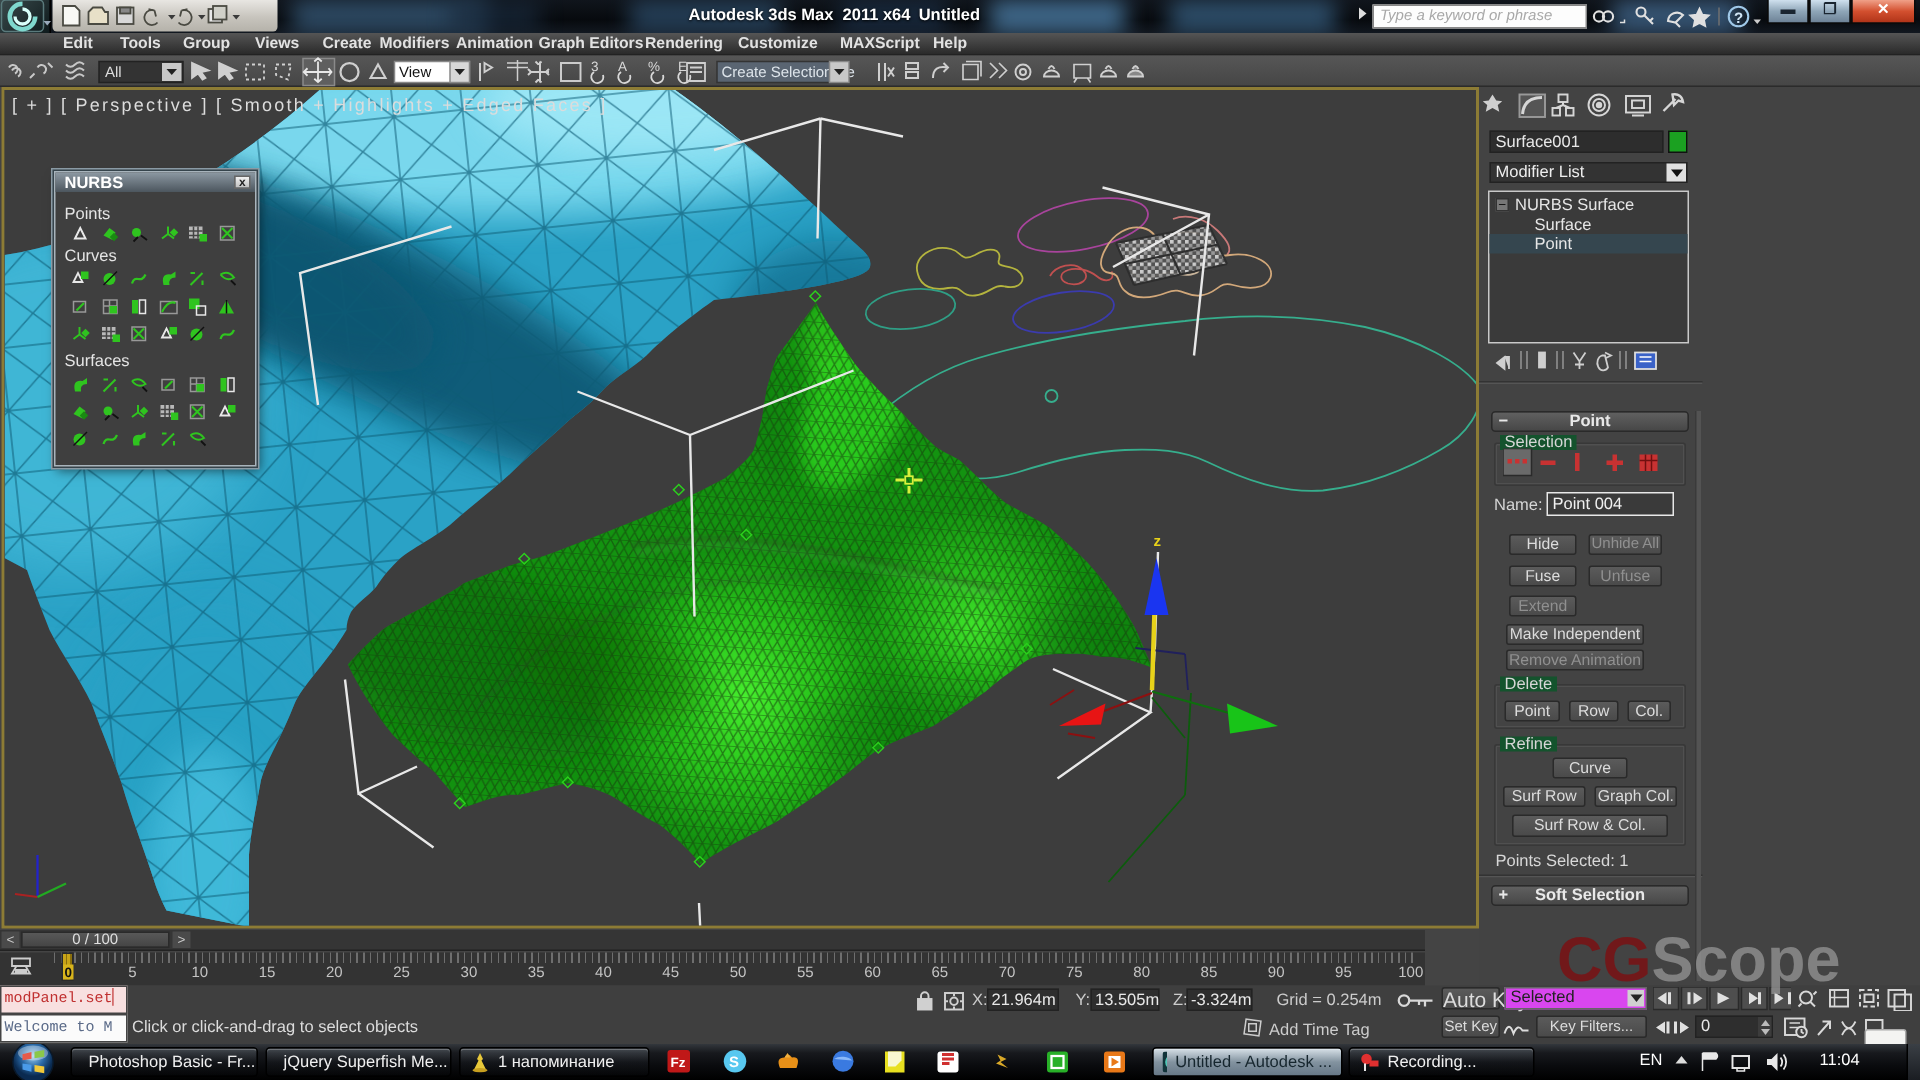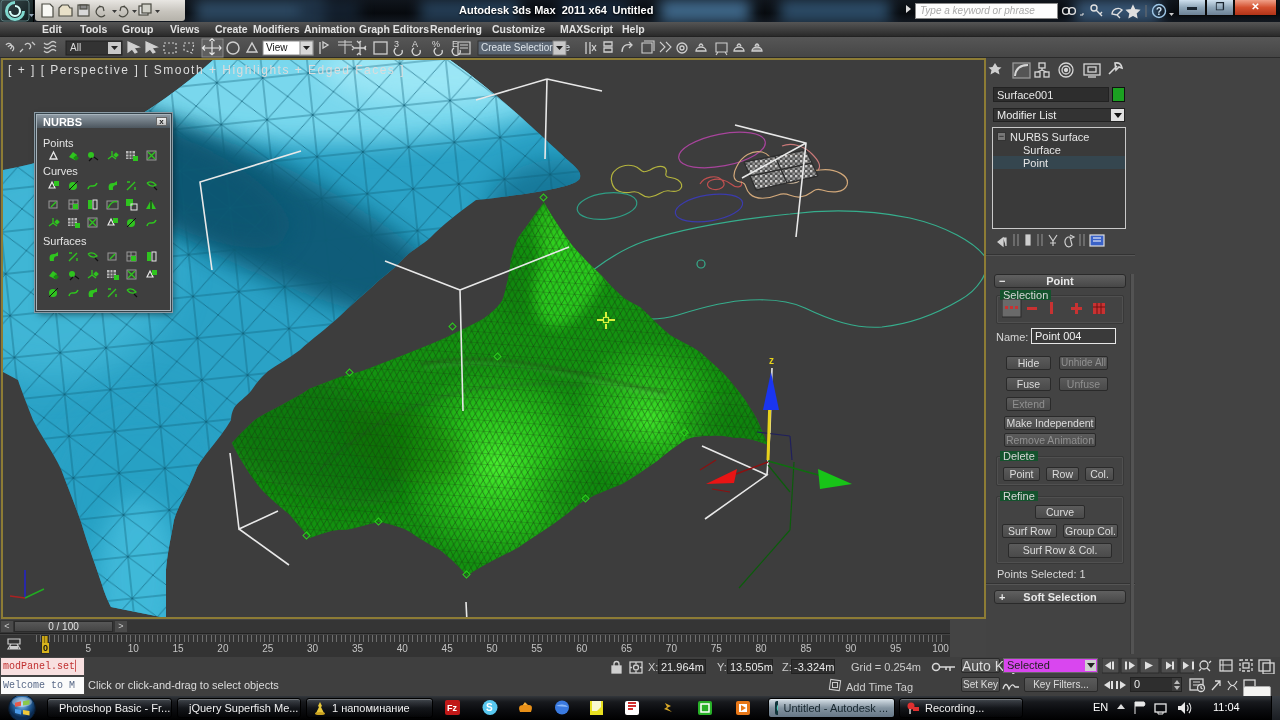--- a/index.html
+++ b/index.html
@@ -407,21 +407,21 @@
  <div class="btn dis" style="left:18px;top:375px;width:92px;height:14px">Remove Animation</div>
  <div class="grp" style="left:10px;top:398px;width:128px;height:30px"></div>
  <div class="grplabel" style="left:14px;top:393px">Delete</div>
  <div class="btn" style="left:17px;top:409px;width:37px;height:14px">Point</div>
  <div class="btn" style="left:60px;top:409px;width:33px;height:14px">Row</div>
  <div class="btn" style="left:99px;top:409px;width:29px;height:14px">Col.</div>
  <div class="grp" style="left:10px;top:438px;width:128px;height:68px"></div>
  <div class="grplabel" style="left:14px;top:433px">Refine</div>
  <div class="btn" style="left:49px;top:447px;width:50px;height:14px">Curve</div>
  <div class="btn" style="left:16px;top:466px;width:55px;height:14px">Surf Row</div>
- <div class="btn" style="left:77px;top:466px;width:55px;height:14px">Group Col.</div>
+ <div class="btn" style="left:77px;top:466px;width:55px;height:14px">Graph Col.</div>
  <div class="btn" style="left:22px;top:485px;width:104px;height:15px">Surf Row &amp; Col.</div>
  <div class="abs f11" style="left:11px;top:510px;color:#d8d8d8">Points Selected: 1</div>
  <div class="abs" style="left:0px;top:525px;width:149px;height:2px;background:#333;border-bottom:1px solid #555"></div>
  <div class="roll" style="left:8px;top:532px;width:132px"><span style="position:absolute;left:4px;top:0">+</span>Soft Selection</div>
  <div class="abs" style="left:144px;top:216px;width:4px;height:380px;background:#535353;border-left:1px solid #3a3a3a"></div>
 </div>
 <div id="sliderrow">
  <div class="abs" style="left:1px;top:1px;width:12px;height:11px;background:#4a4a4a;color:#ccc;font-size:9px;text-align:center;line-height:11px">&lt;</div>
  <div class="abs" style="left:14px;top:1px;width:99px;height:11px;background:linear-gradient(180deg,#585858,#454545);border:1px solid #2a2a2a;color:#e0e0e0;font-size:10px;text-align:center;line-height:10px">0 / 100</div>
  <div class="abs" style="left:115px;top:1px;width:12px;height:11px;background:#4a4a4a;color:#ccc;font-size:9px;text-align:center;line-height:11px">&gt;</div>
@@ -793,13 +793,14 @@
         </svg>
         <svg class="nico" viewBox="0 0 13 13">
           <path d="M2,11 L10,3 m-8,0 l3,0 m5,5 l0,3" stroke="#2fc41f" stroke-width="1.4" fill="none"></path>
         </svg>
         <svg class="nico" viewBox="0 0 13 13">
           <path d="M2,4 q5,-3 9,2 q-5,3 -9,-2" fill="none" stroke="#2fc41f" stroke-width="1.3"></path>
           <path d="M9,8 l3,3" stroke="#111" stroke-width="1.2"></path>
         </svg>
       </div>
 </div>
+<div id="wm"><span class="cg">CG</span><span class="sc">Scope</span></div>
 </div>
 
 </body></html>

